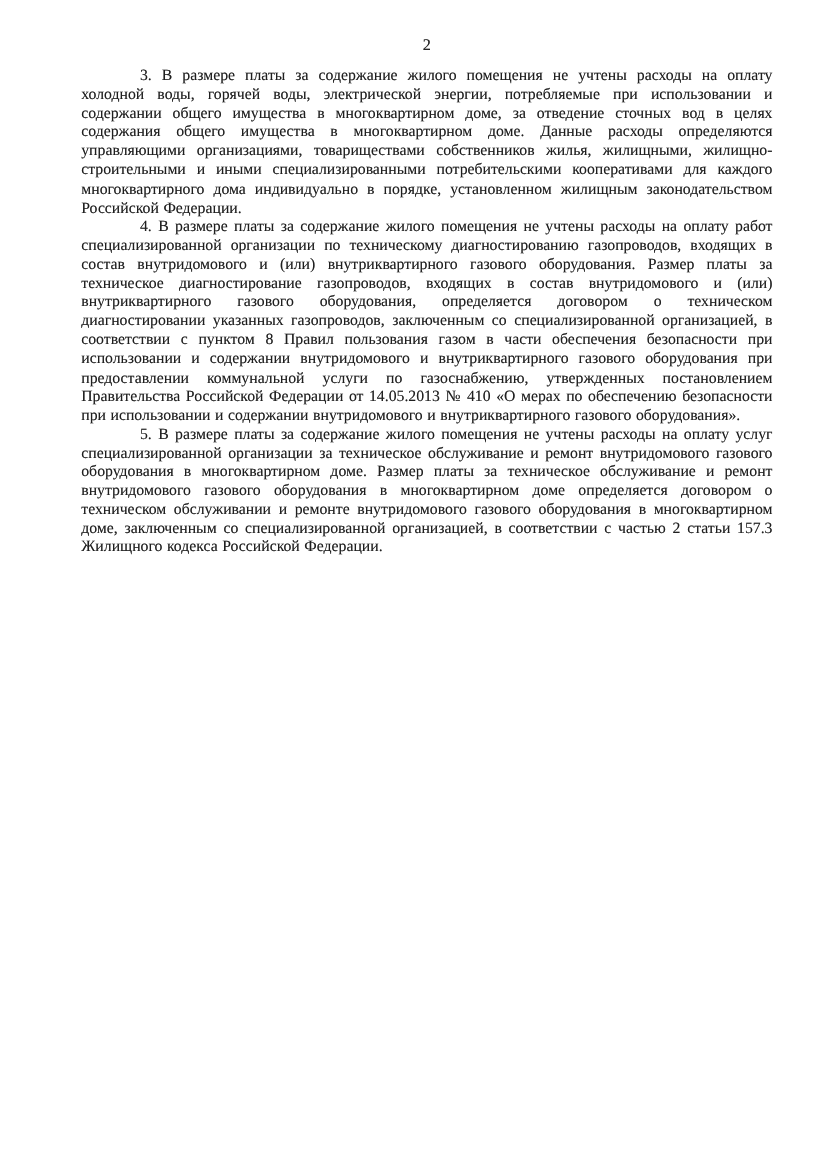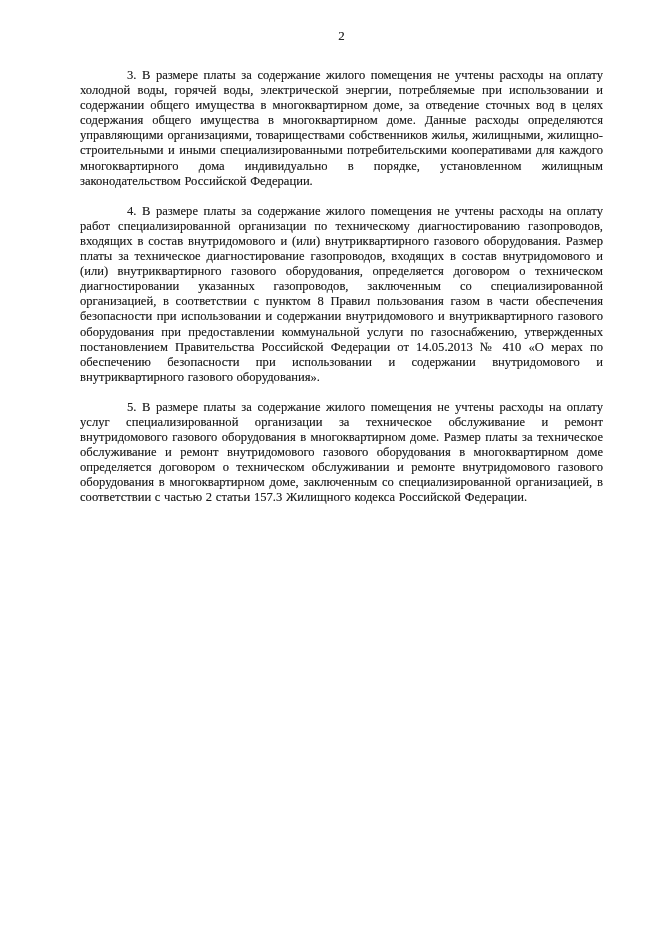--- a/index.html
+++ b/index.html
@@ -38,21 +38,21 @@
     left: 65px;
     width: 553px;
     text-align: justify;
     font-size: 12.6px;
     line-height: 15.1px;
     color: #1f1f1f;
     text-shadow: 0 0 0.4px rgba(40,40,40,0.5);
     word-spacing: 0.5px;
   }
   .content p {
-    margin: 15px;
+    margin: 0;
     padding: 0;
     text-indent: 47px;
   }
 </style>
 </head>
 <body>
 
 <div class="page">
   <div class="page-number">2</div>
   <div class="content">

